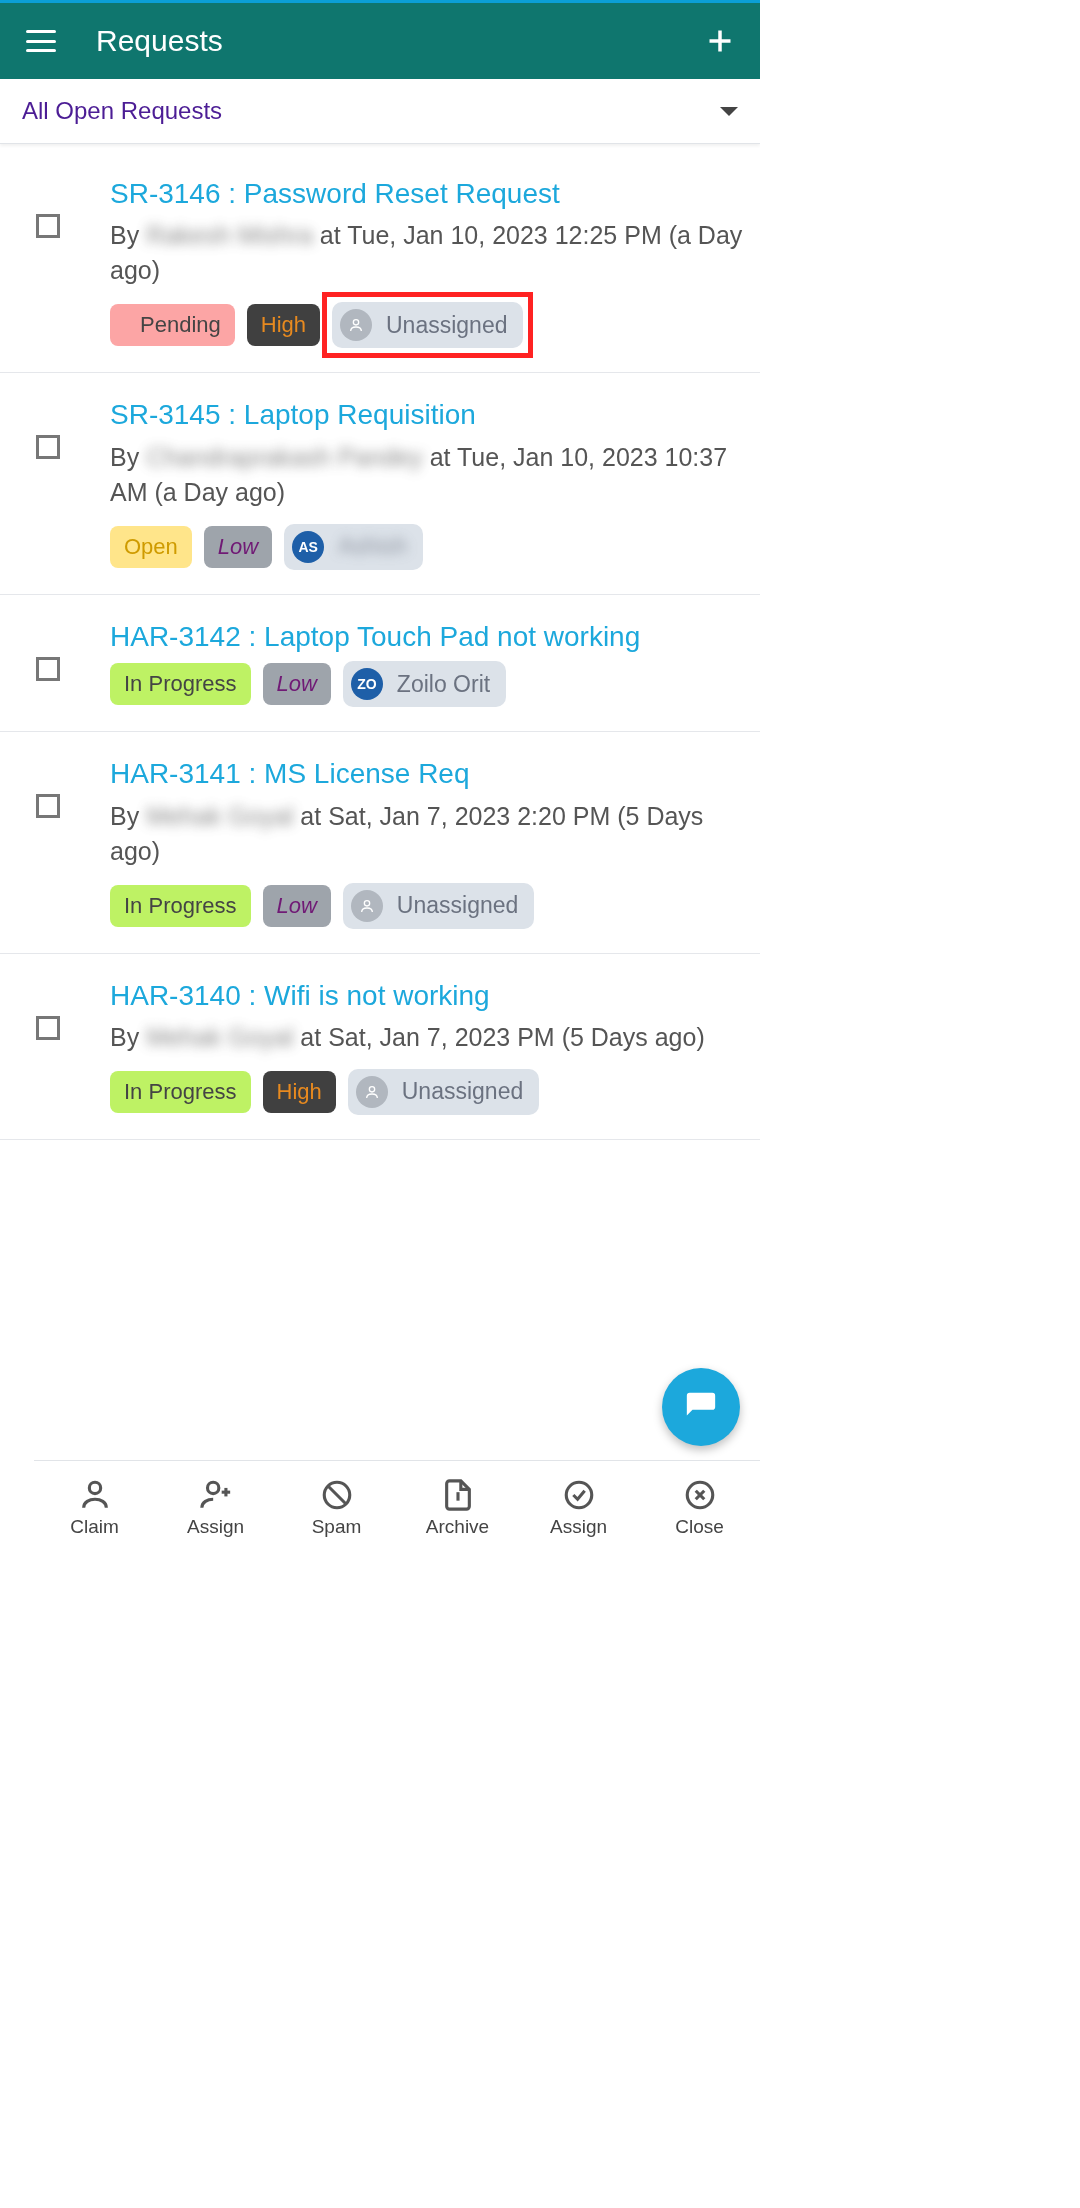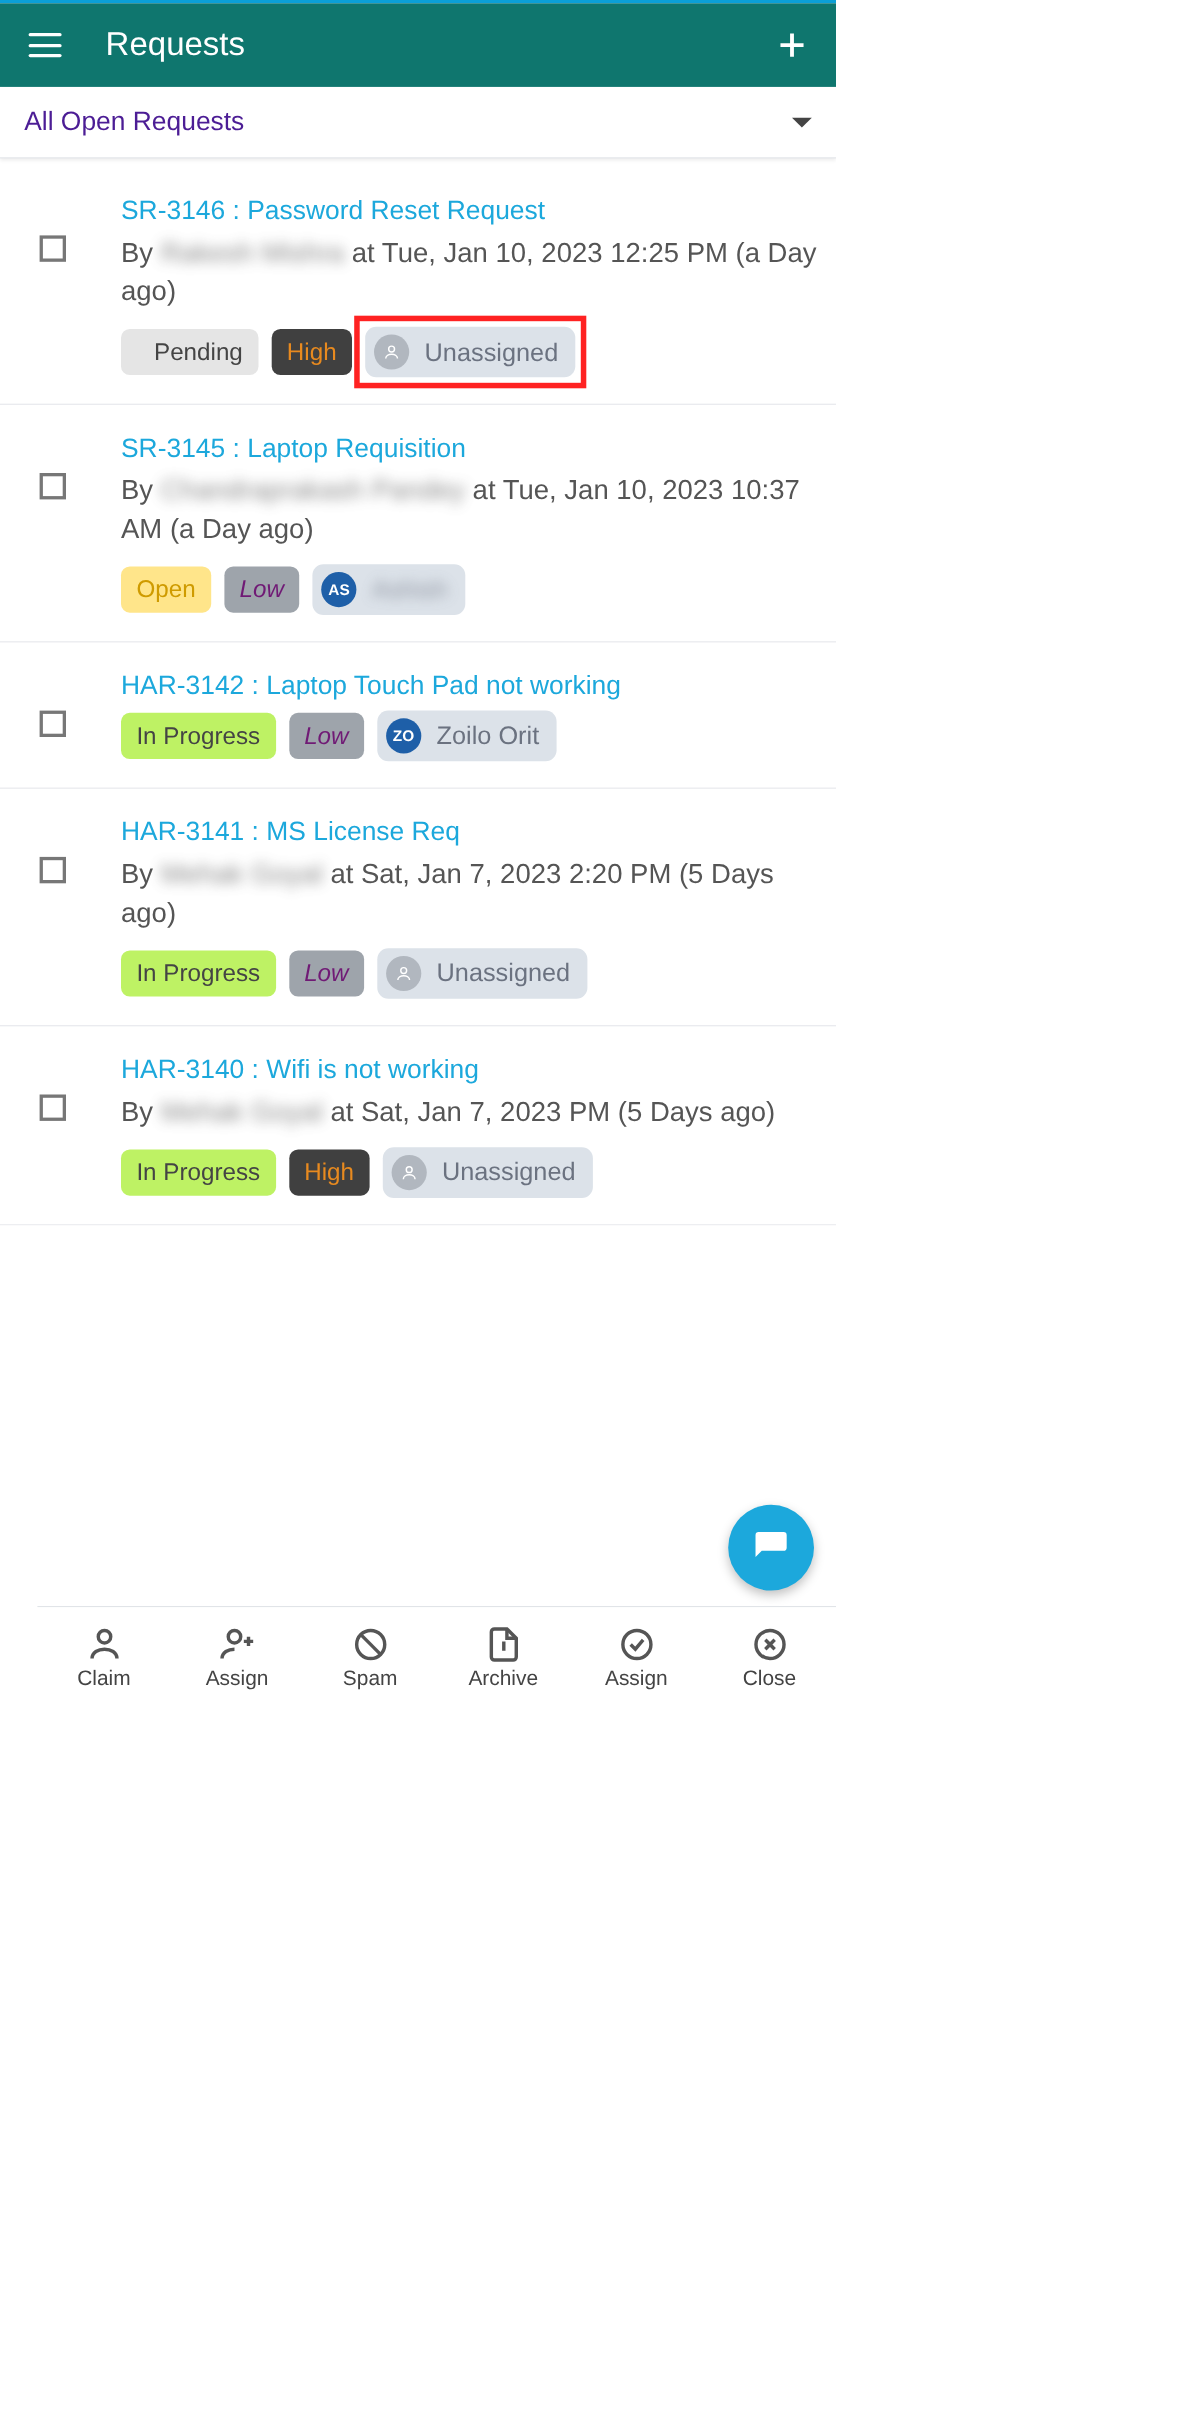--- a/index.html
+++ b/index.html
@@ -12,26 +12,26 @@
   .plus-icon { width: 28px; height: 28px; stroke: #fff; stroke-width: 3; fill: none; cursor: pointer; }
   .filter-bar { height: 65px; display: flex; align-items: center; padding: 0 22px; border-bottom: 1px solid #e1e4e8; box-shadow: 0 2px 3px rgba(0,0,0,0.06); }
   .filter-label { font-size: 24px; color: #4c1d95; flex: 1; }
   .chevron-down-icon { width: 0; height: 0; border-left: 9px solid transparent; border-right: 9px solid transparent; border-top: 9px solid #444; }
   .list { overflow: hidden; }
   .row { display: flex; padding: 24px 10px 24px 36px; border-bottom: 1px solid #e5e7eb; }
   .row:first-child { padding-top: 32px; }
   .checkbox-col { width: 74px; display: flex; align-items: flex-start; padding-top: 38px; }
   .checkbox-col .chk { width: 24px; height: 24px; border: 3px solid #777; }
   .content-col { flex: 1; }
-  .ticket-title { color: #1ca8dc; font-size: 24px; font-weight: 500; line-height: 1.3; margin-bottom: 6px; }
+  .ticket-title { color: #1ca8dc; font-size: 28px; font-weight: 500; line-height: 1.3; margin-bottom: 6px; }
   .byline { font-size: 25px; color: #555; line-height: 1.4; margin-bottom: 14px; }
   .blur { filter: blur(6px); opacity: .7; }
   .chips { display: flex; align-items: center; gap: 12px; flex-wrap: wrap; }
   .chip { display: inline-flex; align-items: center; height: 42px; padding: 0 14px; border-radius: 8px; font-size: 22px; background: #d6dde5; }
-  .chip.status-pending { background: #e5e5e5; color: #444; padding-left: 30px; }
+  .chip.status-pending { background: #fca5a5; color: #444; padding-left: 30px; }
   .chip.status-open { background: #ffe58a; color: #cf9b00; }
   .chip.status-inprogress { background: #bef264; color: #444; }
   .chip.priority-high { background: #404040; color: #e88a1f; }
   .chip.priority-low { background: #9ea4ab; color: #701a75; font-style: italic; }
   .assign-chip { display: inline-flex; align-items: center; height: 46px; padding: 0 16px 0 8px; border-radius: 10px; background: #dce2e9; font-size: 23px; color: #6b7280; gap: 14px; }
   .assign-avatar { width: 32px; height: 32px; border-radius: 50%; background: #b1b7bf; display: inline-flex; align-items: center; justify-content: center; color: #fff; font-size: 15px; }
   .assign-avatar.blue { background: #1e5fa8; color: #fff; font-size: 14px; font-weight: 600; }
   .assign-chip .person-icon svg { width: 16px; height: 16px; stroke: #fff; fill: none; stroke-width: 2; }
   .highlight-box { border: 5px solid #f22; position: absolute; pointer-events: none; }
   .list-wrapper { position: relative; }

